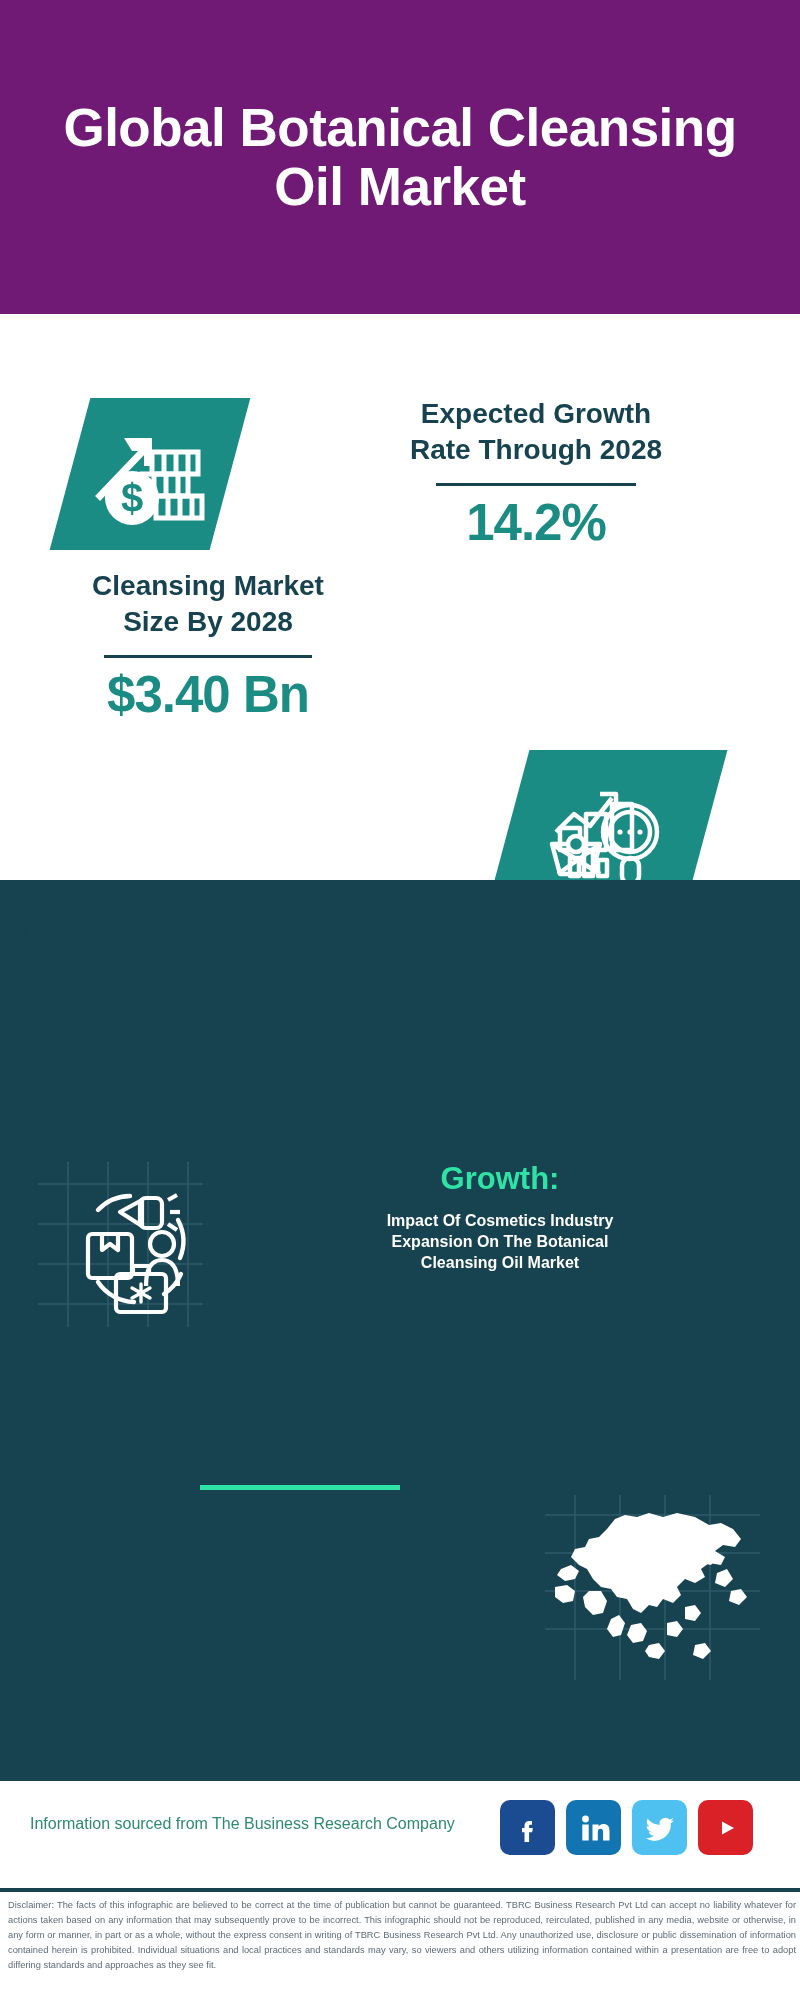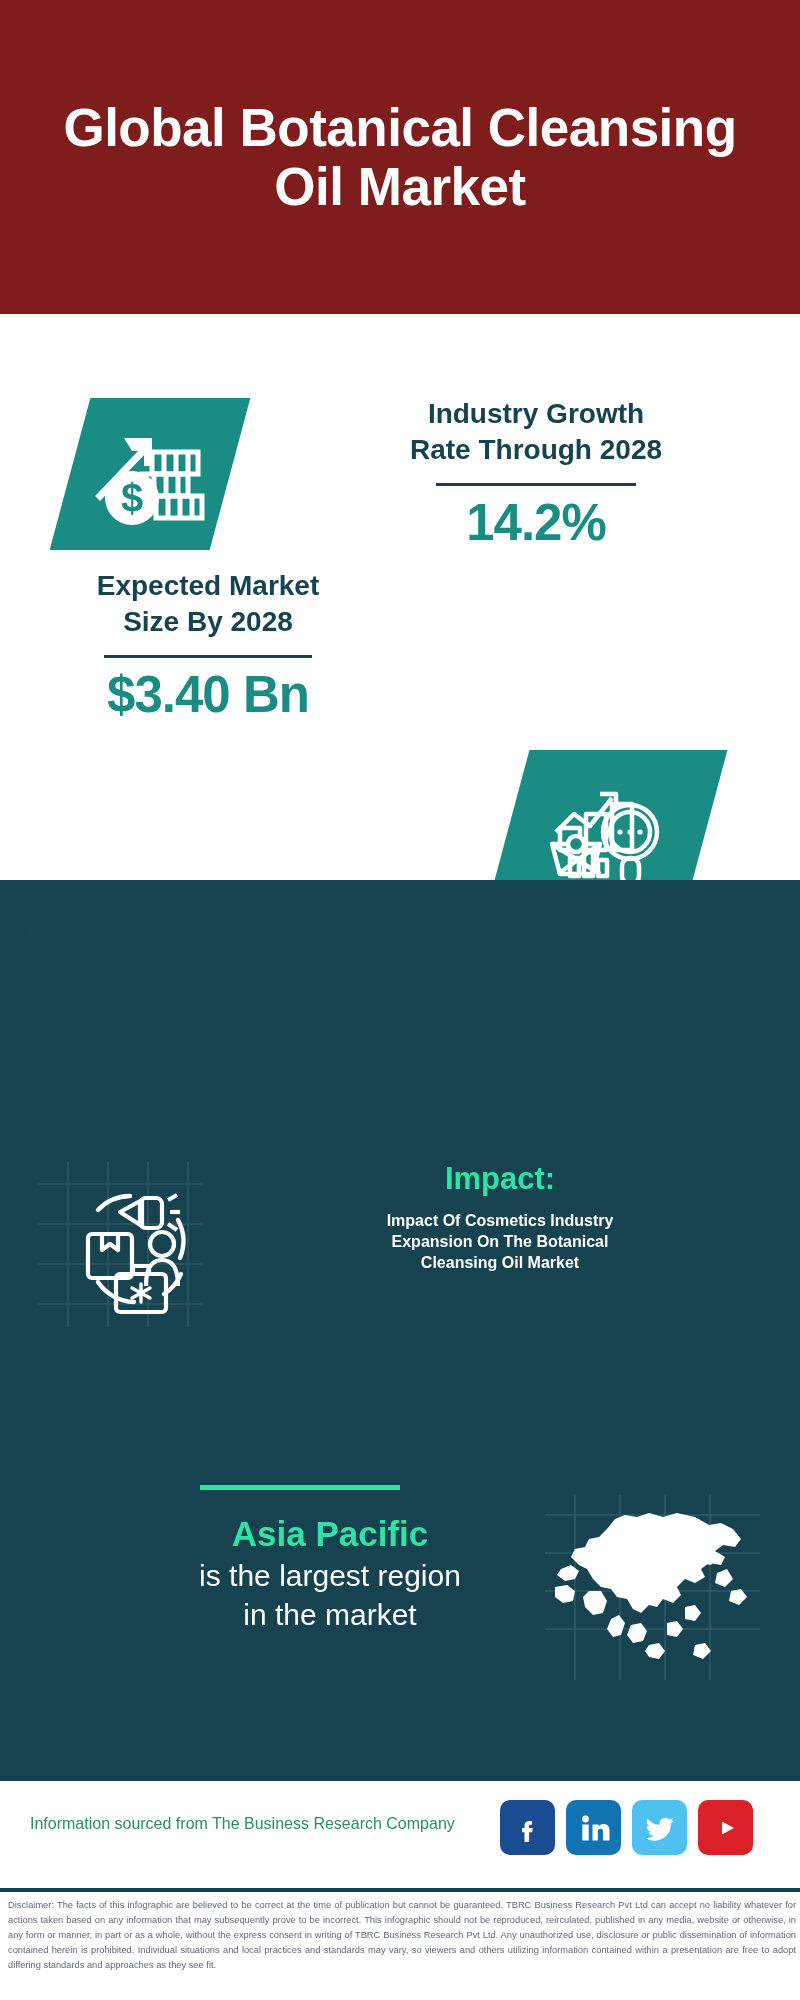--- a/index.html
+++ b/index.html
@@ -9,21 +9,21 @@
     background:#ffffff;
     width:800px; height:2000px;
     position:relative;
     overflow:hidden;
   }
   .page { position:relative; width:800px; height:2000px; }
 
   
   .header {
     position:absolute; left:0; top:0; width:800px; height:314px;
-    background:#7f1d1d;
+    background:#701a75;
     display:flex; align-items:center; justify-content:center;
   }
   .header-title {
     color:#ffffff;
     font-size:53px;
     font-weight:bold;
     line-height:1.12;
     text-align:center;
     letter-spacing:-0.5px;
     padding:0 60px;
@@ -170,28 +170,28 @@
         <line x1="74" y1="74" x2="74" y2="96"></line>
         <line x1="86" y1="74" x2="86" y2="96"></line>
         <line x1="98" y1="74" x2="98" y2="96"></line>
       </g>
       <circle cx="38" cy="76" r="27" fill="#ffffff"></circle>
       <text x="38" y="90" font-family="Liberation Sans, sans-serif" font-size="40" font-weight="bold" fill="#1B8C84" text-anchor="middle">$</text>
     </svg>
   </div>
 
   <div class="stat-block growth-block">
-    <div class="stat-label">Industry Growth</div>
+    <div class="stat-label">Expected Growth</div>
     <div class="stat-label">Rate Through 2028</div>
     <div class="stat-rule"></div>
     <div class="stat-value">14.2%</div>
   </div>
 
   <div class="stat-block size-block">
-    <div class="stat-label">Expected Market</div>
+    <div class="stat-label">Cleansing Market</div>
     <div class="stat-label">Size By 2028</div>
     <div class="stat-rule"></div>
     <div class="stat-value">$3.40 Bn</div>
   </div>
 
   <div class="para para-size">
     <svg width="118" height="112" viewBox="0 0 118 112">
       <g fill="none" stroke="#ffffff" stroke-width="4.5" stroke-linejoin="round">
         <polyline points="8,58 26,40 42,52 64,24"></polyline>
         <polyline points="52,20 68,20 68,36"></polyline>
@@ -256,33 +256,28 @@
       </g>
       <g fill="none" stroke="#ffffff" stroke-width="3.4" stroke-linecap="round">
         <line x1="103" y1="122" x2="103" y2="140"></line>
         <line x1="94" y1="126" x2="112" y2="136"></line>
         <line x1="112" y1="126" x2="94" y2="136"></line>
       </g>
     </svg>
   </div>
 
   <div class="driver-text">
-    <div class="driver-heading">Impact:</div>
+    <div class="driver-heading">Growth:</div>
     <div class="driver-body">Impact Of Cosmetics Industry</div>
     <div class="driver-body">Expansion On The Botanical</div>
     <div class="driver-body">Cleansing Oil Market</div>
   </div>
 
   <div class="green-rule"></div>
 
-  <div class="region-text">
-    <div class="region-name">Asia Pacific</div>
-    <div class="region-sub">is the largest region</div>
-    <div class="region-sub">in the market</div>
-  </div>
 
   <div class="map-wrap">
     <svg width="215" height="185" viewBox="0 0 215 185">
       <g stroke="#2E5A68" stroke-width="1.6">
         <line x1="30" y1="0" x2="30" y2="185"></line>
         <line x1="75" y1="0" x2="75" y2="185"></line>
         <line x1="120" y1="0" x2="120" y2="185"></line>
         <line x1="165" y1="0" x2="165" y2="185"></line>
         <line x1="0" y1="20" x2="215" y2="20"></line>
         <line x1="0" y1="58" x2="215" y2="58"></line>

